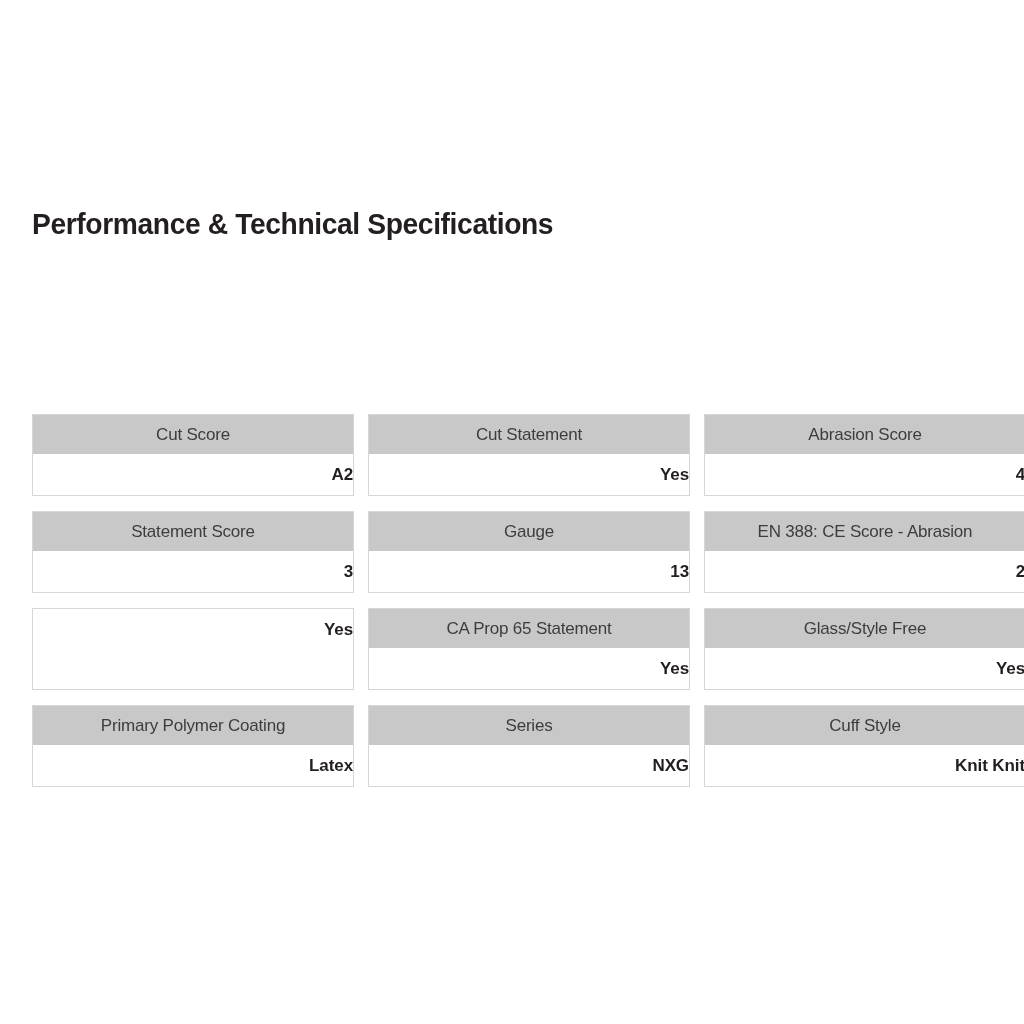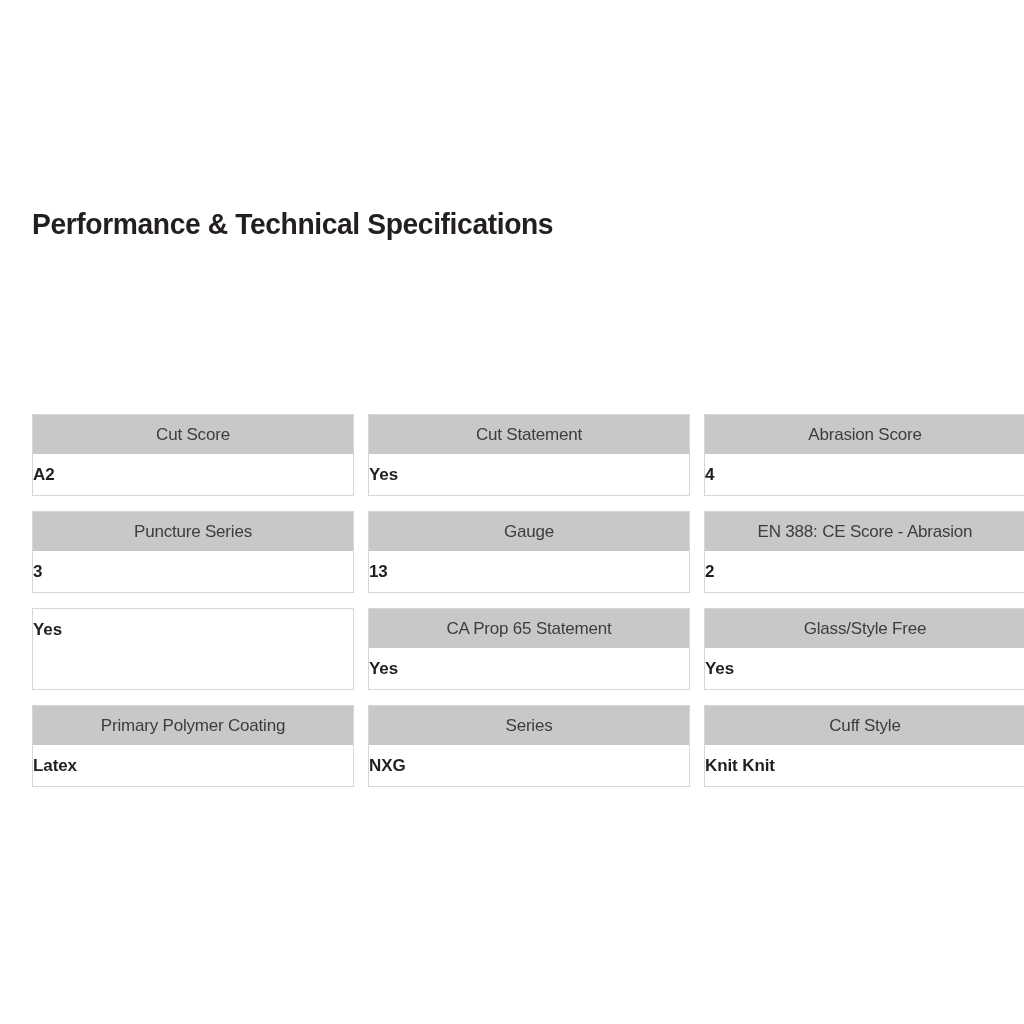--- a/index.html
+++ b/index.html
@@ -111,21 +111,21 @@
     white-space: nowrap;
     overflow: hidden;
   }
   .spec-value {
     height: 41px;
     line-height: 41px;
     background: #ffffff;
     color: #231f20;
     font-size: 17px;
     font-weight: bold;
-    text-align: left;
+    text-align: right;
     letter-spacing: -0.1px;
     font-family: "Liberation Sans Narrow", "Liberation Sans", sans-serif;
     white-space: nowrap;
     overflow: hidden;
   }
 </style>
 </head>
 <body>
 
 <div id="page">
@@ -144,21 +144,21 @@
       <div class="spec-label">Cut Statement</div>
       <div class="spec-value">Yes</div>
     </div>
 
     <div class="spec-card">
       <div class="spec-label">Abrasion Score</div>
       <div class="spec-value">4</div>
     </div>
 
     <div class="spec-card">
-      <div class="spec-label">Puncture Series</div>
+      <div class="spec-label">Statement Score</div>
       <div class="spec-value">3</div>
     </div>
 
     <div class="spec-card">
       <div class="spec-label">Gauge</div>
       <div class="spec-value">13</div>
     </div>
 
     <div class="spec-card">
       <div class="spec-label">EN 388: CE Score - Abrasion</div>

